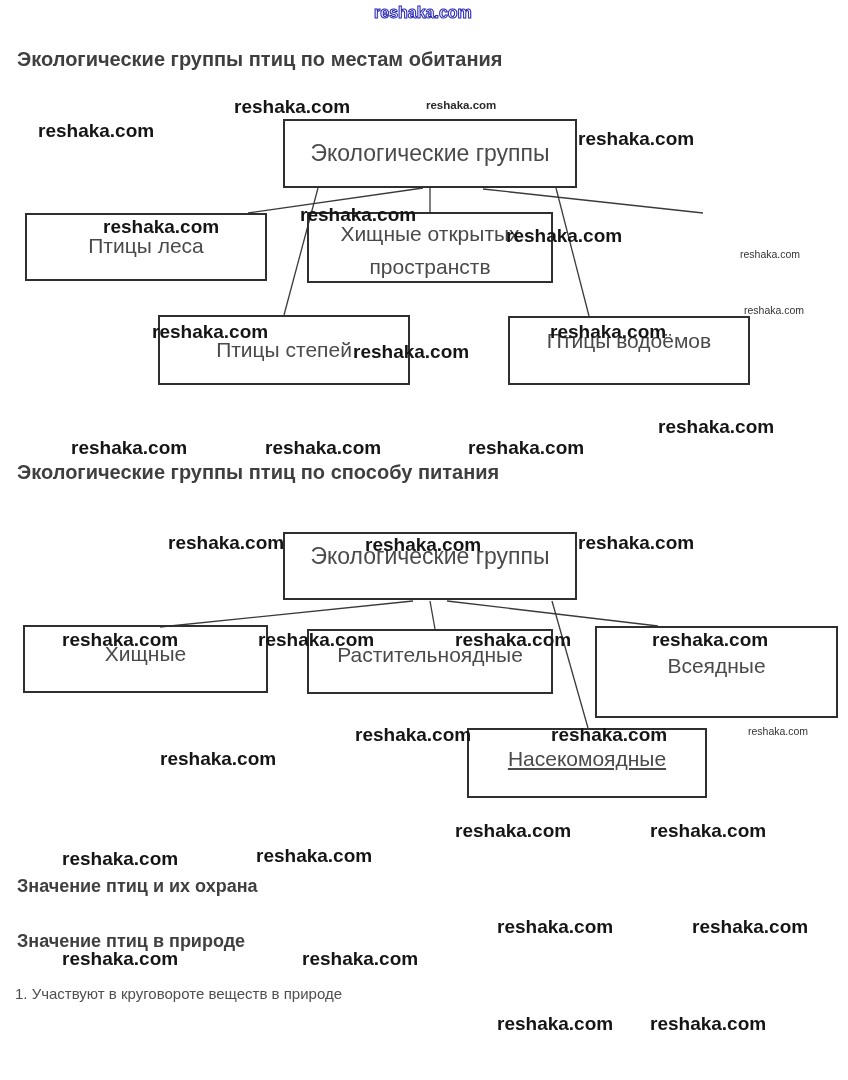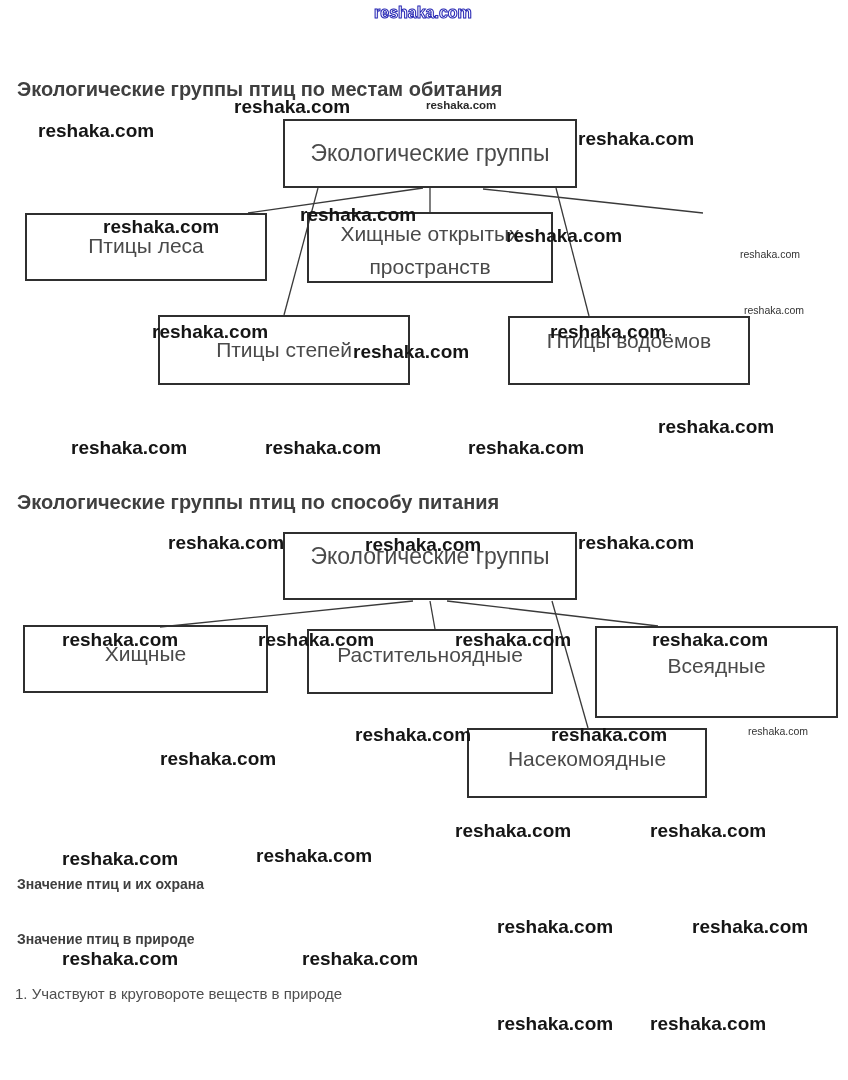--- a/index.html
+++ b/index.html
@@ -1,19 +1,19 @@
 <!DOCTYPE html>
 <html><head>
 <meta charset="utf-8">
 <style>
   html,body{margin:0;padding:0;background:#fff;}
   #page{position:relative;width:848px;height:1080px;background:#ffffff;overflow:hidden;
         font-family:"Liberation Sans", sans-serif;}
-  .heading{position:absolute;font-weight:bold;color:#3f3f3f;font-size:20px;line-height:1.1;white-space:nowrap;margin-top:30px;}
-  .subheading{position:absolute;font-weight:bold;color:#3f3f3f;font-size:14px;line-height:1.1;white-space:nowrap;}
+  .heading{position:absolute;font-weight:bold;color:#3f3f3f;font-size:20px;line-height:1.1;white-space:nowrap;}
+  .subheading{position:absolute;font-weight:bold;color:#3f3f3f;font-size:18px;line-height:1.1;white-space:nowrap;}
   .listitem{position:absolute;color:#4f4f4f;font-size:15px;line-height:1.2;white-space:nowrap;}
   .node{position:absolute;border:2px solid #2f2f2f;background:transparent;
         display:flex;align-items:center;justify-content:center;text-align:center;
         color:#4a4a4a;box-sizing:border-box;}
   .node .lbl{display:block;line-height:1.55;}
   .root-node{font-size:23px;}
   .child-node{font-size:21px;}
   #connectors{position:absolute;left:0;top:0;width:848px;height:1080px;pointer-events:none;}
   .wm{position:absolute;white-space:nowrap;}
   .wm-b{font-weight:bold;color:#151515;font-size:19px;}
@@ -75,21 +75,21 @@
   </div>
 
   <div class="node child-node" style="left:307px;top:629px;width:246px;height:65px;padding-bottom:12px;">
     <span class="lbl">Растительноядные</span>
   </div>
 
   <div class="node child-node" style="left:595px;top:626px;width:243px;height:92px;padding-bottom:12px;">
     <span class="lbl">Всеядные</span>
   </div>
 
-  <div class="node child-node" style="left:467px;top:728px;width:240px;height:70px;padding-bottom:8px;">
+  <div class="node child-node" style="left:467px;top:728px;width:240px;height:70px;padding-bottom:8px;text-decoration:underline;">
     <span class="lbl">Насекомоядные</span>
   </div>
 
   <div class="subheading" style="left:17px;top:877px;">Значение птиц и их охрана</div>
 
   <div class="subheading" style="left:17px;top:932px;">Значение птиц в природе</div>
 
   <div class="listitem" style="left:15px;top:985px;">1. Участвуют в круговороте веществ в природе</div>
 
 

